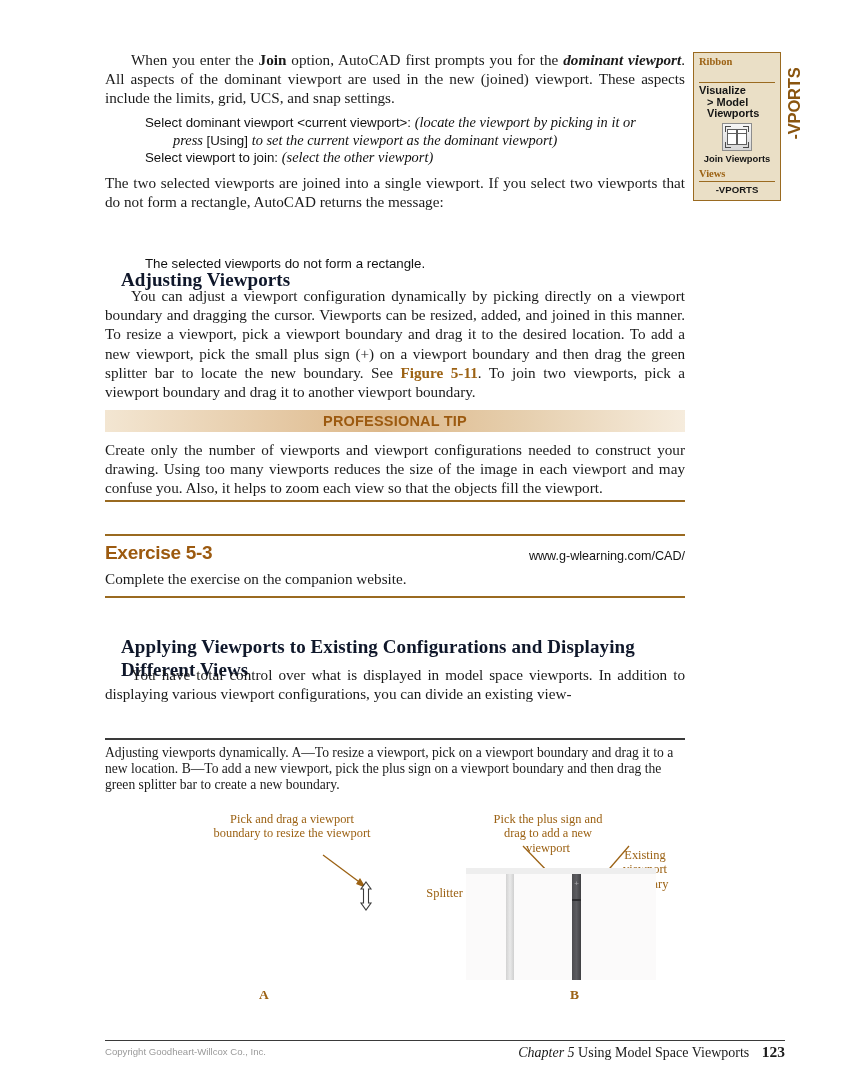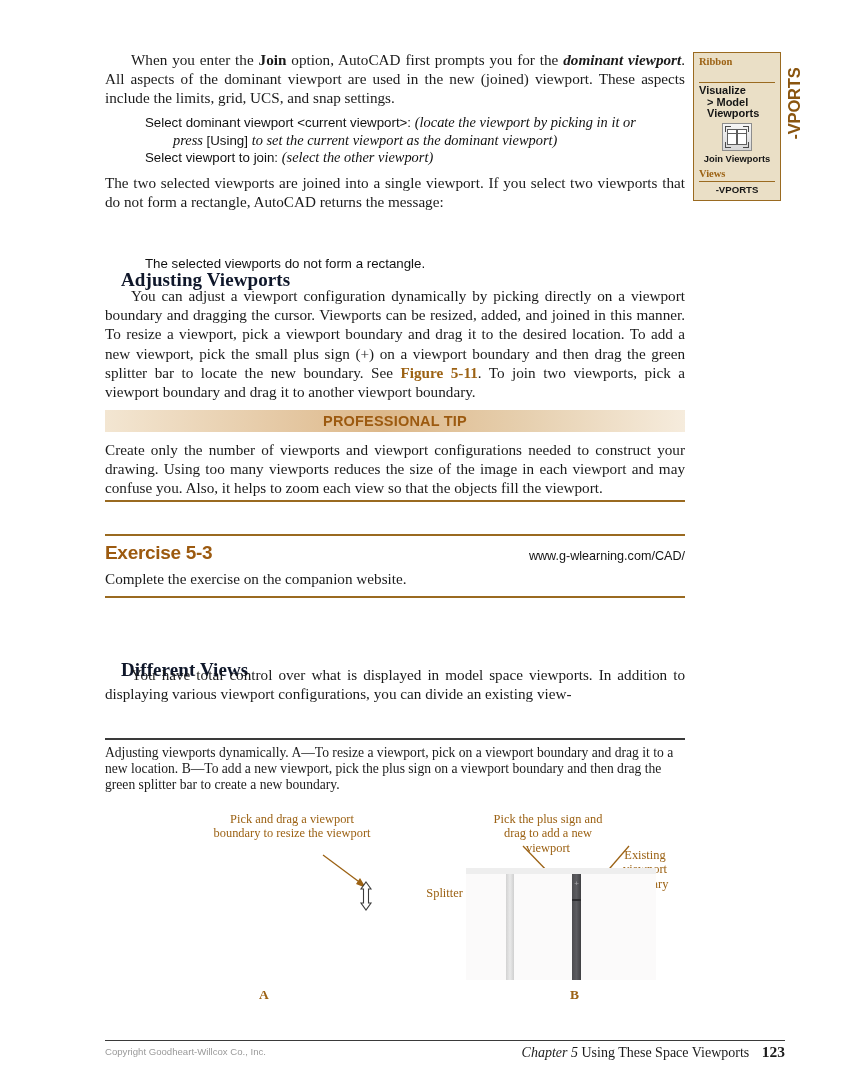--- a/index.html
+++ b/index.html
@@ -455,21 +455,21 @@
   </div>
   <div class="rule-thick" style="top:500px;"></div>
 
   <div class="rule-thick" style="top:534px;"></div>
   <div class="ex-title">Exercise 5-3</div>
   <div class="ex-url">www.g-wlearning.com/CAD/</div>
   <div class="ex-sub">Complete the exercise on the companion website.</div>
   <div class="rule-thick" style="top:596px;"></div>
 
   <div class="col" style="top:620px;">
-    <h2 class="sec two-line"><br><span>Different Views</span></h2>
+    <h2 class="sec two-line"><span>Applying Viewports to Existing Configurations and Displaying</span><br><span>Different Views</span></h2>
   </div>
   <div class="col" style="top:665px;">
     <p class="body indent">You have total control over what is displayed in model space viewports. In addition to displaying various viewport configurations, you can divide an existing view-</p>
   </div>
 
   <div class="rule-dark" style="top:738px;"></div>
   <div class="col" style="top:745px;">
     <div class="fig-caption">Adjusting viewports dynamically. A—To resize a viewport, pick on a viewport boundary and drag it to a new location. B—To add a new viewport, pick the plus sign on a viewport boundary and then drag the green splitter bar to create a new boundary.</div>
   </div>
 
@@ -520,17 +520,17 @@
     </div>
 
     <div class="fig-letter" style="left:259px; top:987px;">A</div>
     <div class="fig-letter" style="left:570px; top:987px;">B</div>
   </div>
 
   <div class="footer-rule"></div>
   <div class="footer-left">Copyright Goodheart-Willcox Co., Inc.</div>
   <div class="footer-right">
     <span class="ch">Chapter 5</span>
-    <span>Using These Space Viewports</span>
+    <span>Using Model Space Viewports</span>
     <span class="pg">123</span>
   </div>
 
 </div>
 
 </body></html>

